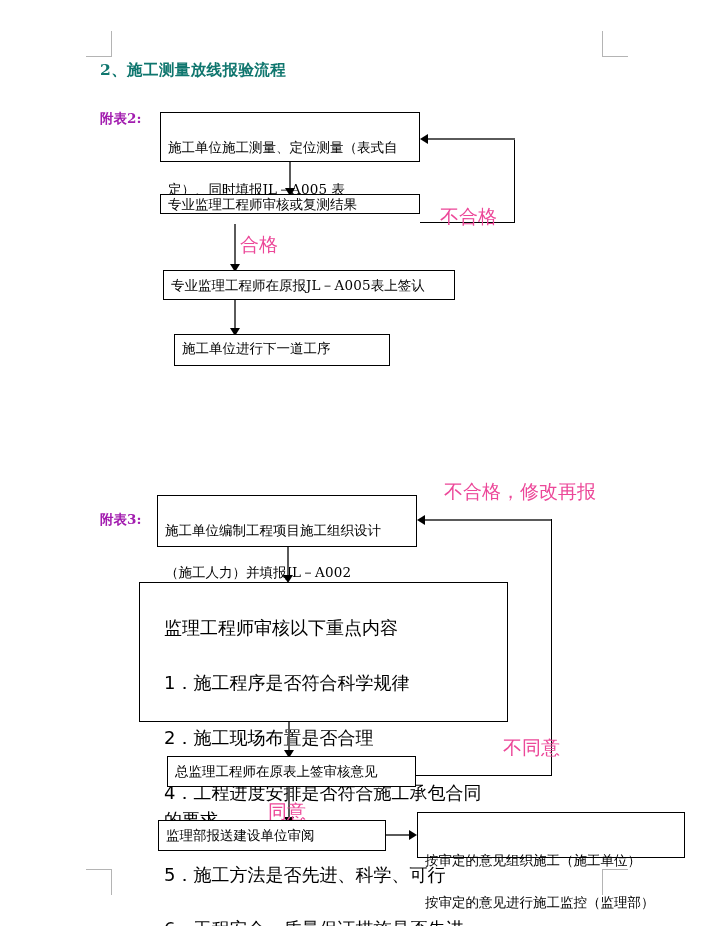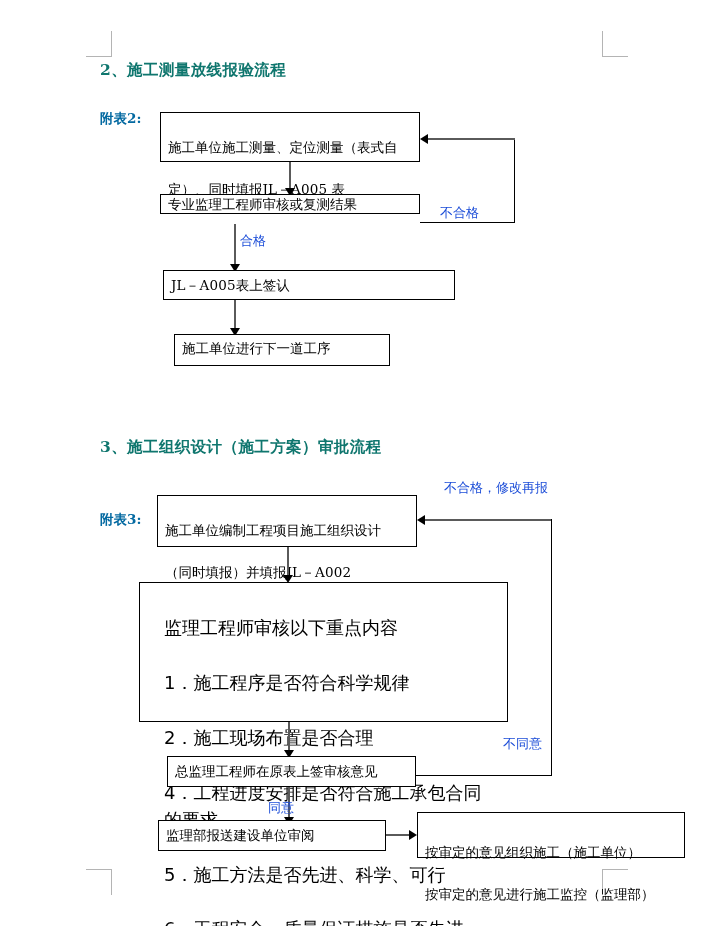--- a/index.html
+++ b/index.html
@@ -54,37 +54,37 @@
     color: #0f766e;
     white-space: nowrap;
   }
 
   
   .attach-label {
     position: absolute;
     font-family: "DejaVu Serif", "Liberation Serif", serif;
     font-weight: bold;
     font-size: 13.5px;
-    color: #0369a1;
+    color: #a21caf;
     white-space: nowrap;
   }
 
   
   .box {
     position: absolute;
     box-sizing: border-box;
     border: 1px solid #000;
     background: #ffffff;
     color: #000;
     font-size: 13.5px;
     line-height: 1.55;
     padding: 3px 7px;
     white-space: pre-line;
   }
-  .box.pad-tight { padding: 8px 7px; }
+  .box.pad-tight { padding: 16px 7px; }
   .box.list {
     line-height: 1.52;
     padding: 4px 24px;
     font-size: 18px;
   }
 
   
   .sn {
     font-family: "DejaVu Serif", "Liberation Serif", serif;
     letter-spacing: 0.2px;
@@ -122,22 +122,22 @@
   }
   .arrow-right {
     border-top: 5px solid transparent;
     border-bottom: 5px solid transparent;
     border-left: 8px solid #000;
   }
 
   
   .edge-label {
     position: absolute;
-    font-size: 13px;
-    color: #1d4ed8;
+    font-size: 19px;
+    color: #ec4899;
     white-space: nowrap;
   }
 </style>
 </head>
 <body>
 
 <div id="page">
 
   <div class="crop tl" style="left:86px;  top:31px;"></div>
   <div class="crop tr" style="left:602px; top:31px;"></div>
@@ -165,37 +165,36 @@
   <div class="ln-h grey" style="left:428px; top:138px; width:87px;"></div>
   <div class="arrow-left" style="left:420px; top:134px;"></div>
 
   <div class="edge-label" style="left:440px; top:204px;">不合格</div>
 
   <div class="ln-v grey" style="left:234px; top:224px; height:44px;"></div>
   <div class="arrow-down" style="left:230px; top:264px;"></div>
   <div class="edge-label" style="left:240px; top:232px;">合格</div>
 
   <div class="box" style="left:163px; top:270px; width:292px; height:30px; display:flex; align-items:center;">
-    <span class="sn">JL－A005</span><span> 表上签认</span>
+    <span>专业监理工程师在原报</span><span class="sn">JL－A005</span><span> 表上签认</span>
   </div>
 
   <div class="ln-v grey" style="left:234px; top:300px; height:32px;"></div>
   <div class="arrow-down" style="left:230px; top:328px;"></div>
 
   <div class="box" style="left:174px; top:334px; width:216px; height:32px; display:flex; align-items:flex-start;">
     <span>施工单位进行下一道工序</span>
   </div>
 
-  <div class="section-heading" style="left:100px; top:437px;">3、施工组织设计（施工方案）审批流程</div>
 
   <div class="attach-label" style="left:100px; top:511px;">附表3:</div>
 
   <div class="box" style="left:157px; top:495px; width:260px; height:52px;">
     <div>施工单位编制工程项目施工组织设计</div>
-    <div><span>（同时填报）并填报</span><span class="sn">JL－A002</span></div>
+    <div><span>（施工人力）并填报</span><span class="sn">JL－A002</span></div>
   </div>
 
   <div class="edge-label" style="left:444px; top:479px;">不合格，修改再报</div>
   <div class="ln-h grey" style="left:425px; top:519px; width:127px;"></div>
   <div class="arrow-left" style="left:417px; top:515px;"></div>
   <div class="ln-v" style="left:551px; top:519px; height:256px;"></div>
 
   <div class="ln-v grey" style="left:287px; top:547px; height:32px;"></div>
   <div class="arrow-down" style="left:283px; top:575px;"></div>
 

